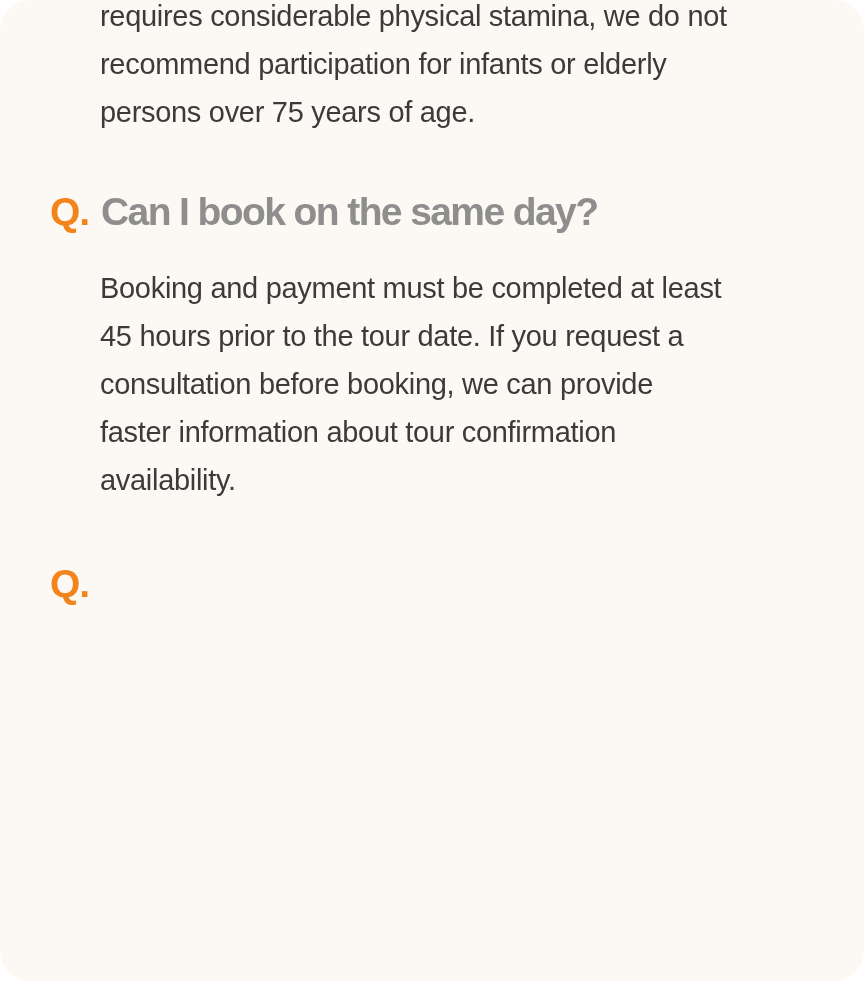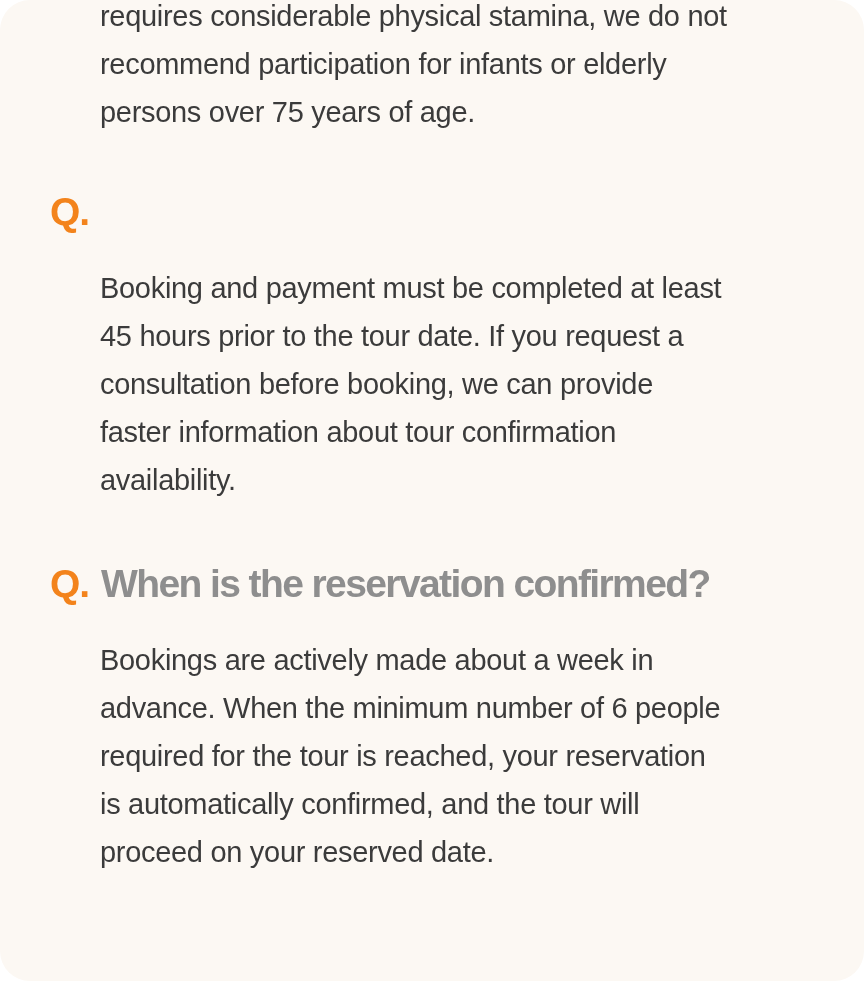--- a/index.html
+++ b/index.html
@@ -68,34 +68,29 @@
 <div class="page">
   <div class="content">
 
     <p class="text-body intro">requires considerable physical stamina, we do not
 recommend participation for infants or elderly
 persons over 75 years of age.</p>
 
     <div class="faq-item">
       <div class="question-row">
         <span class="q-marker">Q.</span>
+        <span class="q-text">Can I book on the same day?</span>
       </div>
       <p class="text-body answer">Booking and payment must be completed at least
 45 hours prior to the tour date. If you request a
 consultation before booking, we can provide
 faster information about tour confirmation
 availability.</p>
     </div>
 
     <div class="faq-item second">
       <div class="question-row">
         <span class="q-marker">Q.</span>
-        <span class="q-text">When is the reservation confirmed?</span>
       </div>
-      <p class="text-body answer">Bookings are actively made about a week in
-advance. When the minimum number of 6 people
-required for the tour is reached, your reservation
-is automatically confirmed, and the tour will
-proceed on your reserved date.</p>
     </div>
 
   </div>
 </div>
 
 </body></html>

